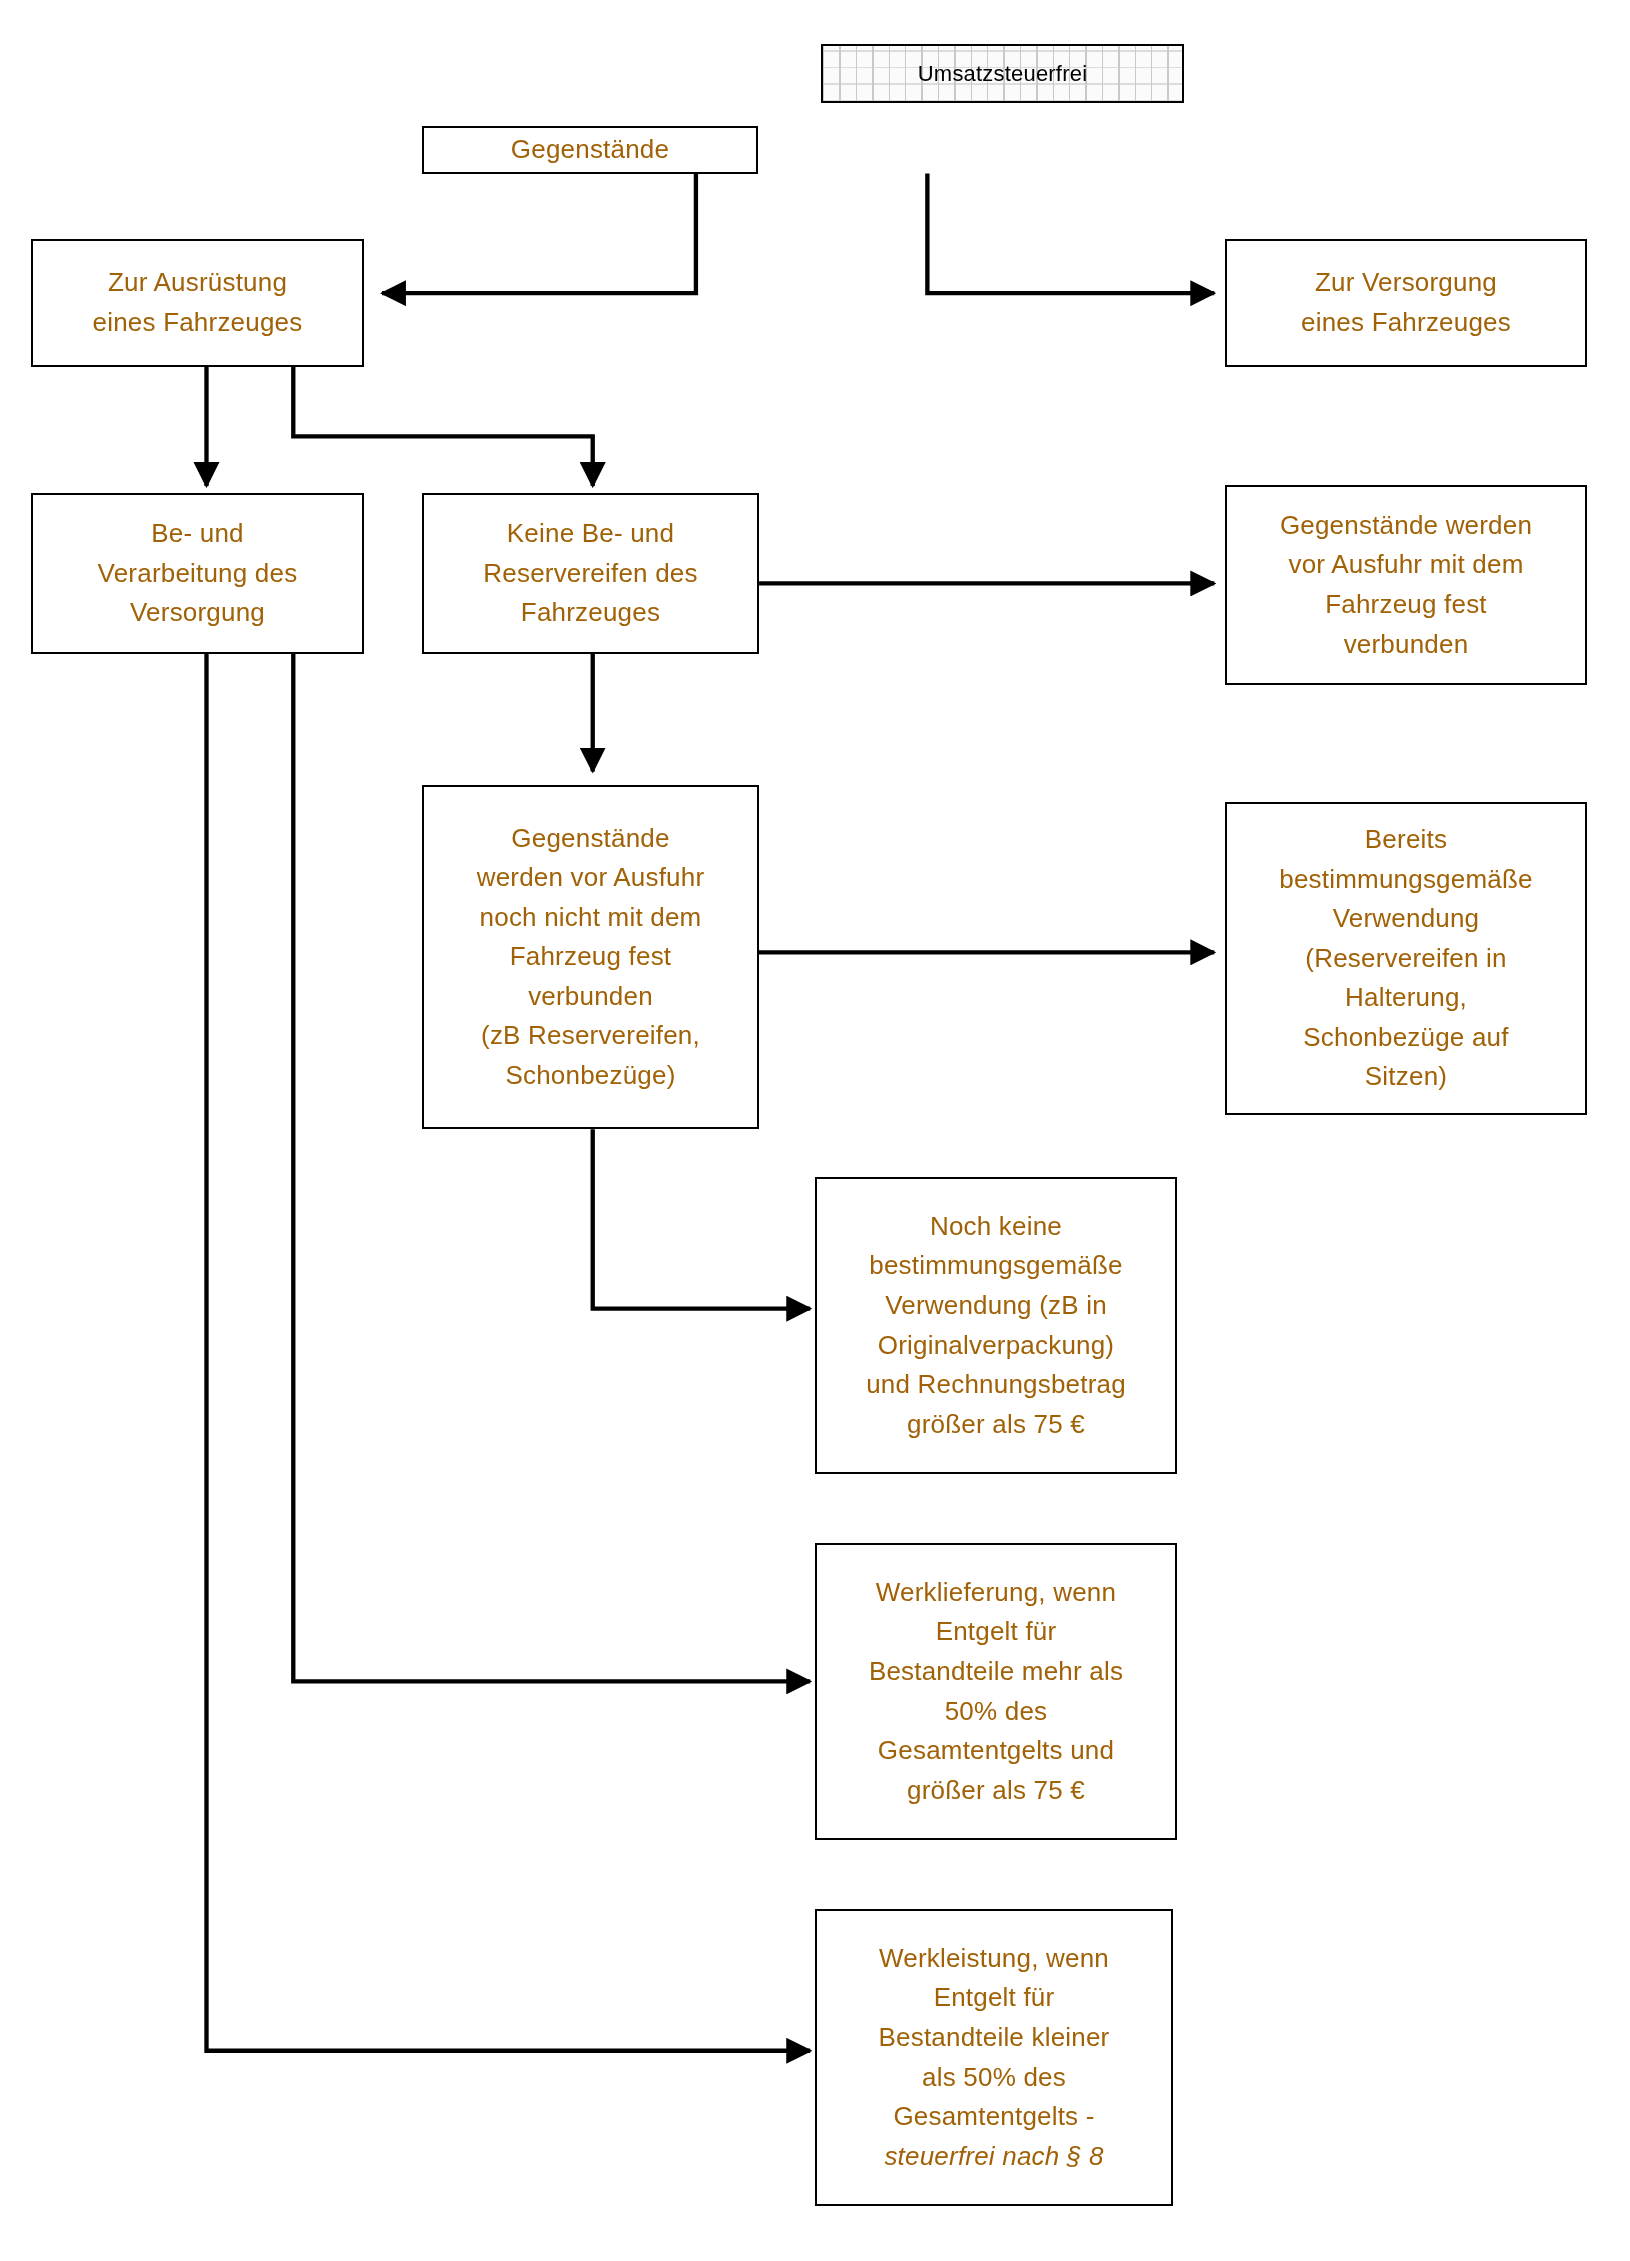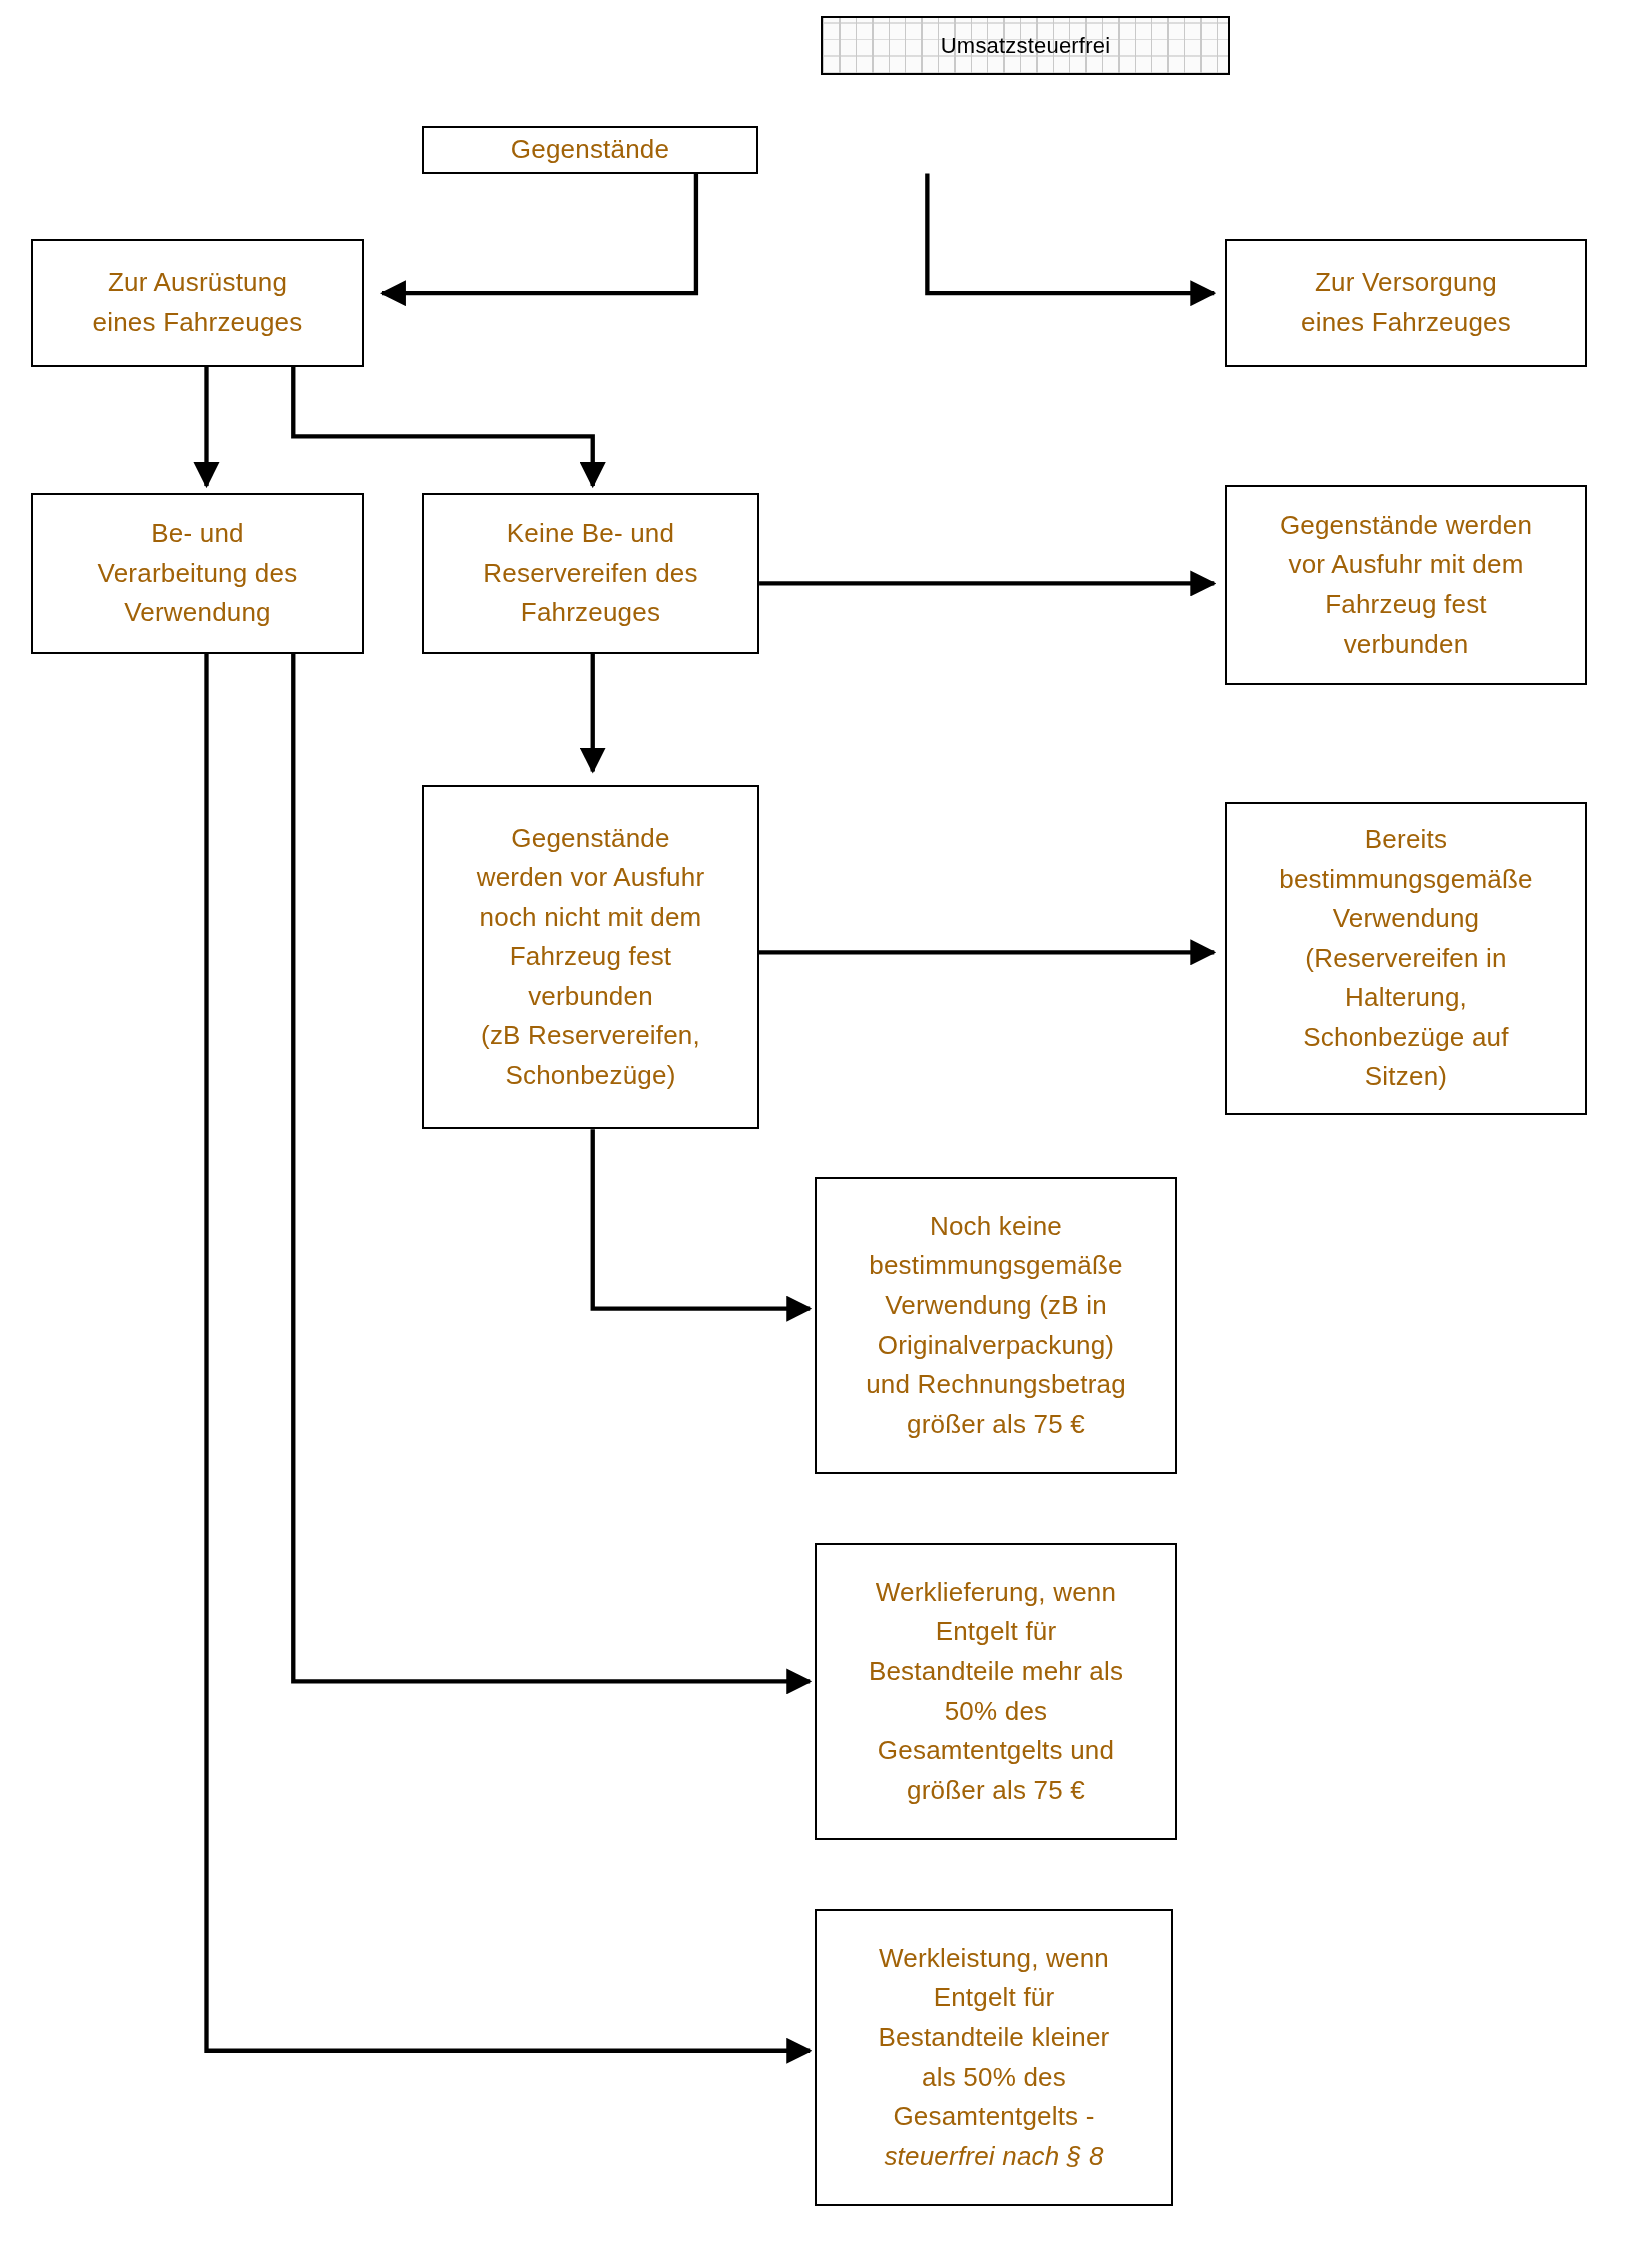--- a/index.html
+++ b/index.html
@@ -99,21 +99,21 @@
       <path d="M 1548 1975 L 2518 1975" marker-end="url(#arr)"></path>
 
       <path d="M 1229 2342 L 1229 2714 L 1680 2714" marker-end="url(#arr)"></path>
 
       <path d="M 608 1356 L 608 3487 L 1680 3487" marker-end="url(#arr)"></path>
 
       <path d="M 428 1356 L 428 4253 L 1680 4253" marker-end="url(#arr)"></path>
     </g>
   </svg>
 
-  <div class="legend" style="left:821px; top:16px; width:409px; height:59px;">
+  <div class="legend" style="left:821px; top:44px; width:363px; height:59px;">
     <span class="lbl">Umsatzsteuerfrei</span>
   </div>
 
 
   <div class="node" style="left:422px; top:126px; width:336px; height:48px;">
     <span class="txt">Gegenstände</span>
   </div>
 
   <div class="node" style="left:31px; top:239px; width:333px; height:128px;justify-content:center;">
     <span class="txt">Zur Ausrüstung
@@ -121,21 +121,21 @@
   </div>
 
   <div class="node" style="left:1225px; top:239px; width:362px; height:128px;">
     <span class="txt">Zur Versorgung
 eines Fahrzeuges</span>
   </div>
 
   <div class="node" style="left:31px; top:493px; width:333px; height:161px;">
     <span class="txt">Be- und
 Verarbeitung des
-Verwendung</span>
+Versorgung</span>
   </div>
 
   <div class="node" style="left:422px; top:493px; width:337px; height:161px;">
     <span class="txt">Keine Be- und
 Reservereifen des
 Fahrzeuges</span>
   </div>
 
   <div class="node" style="left:1225px; top:485px; width:362px; height:200px;">
     <span class="txt">Gegenstände werden

